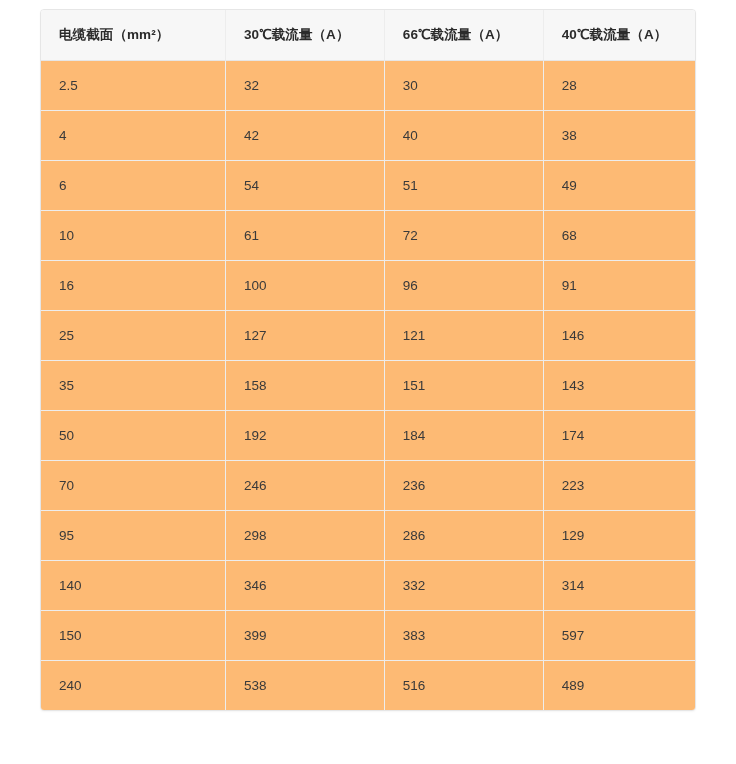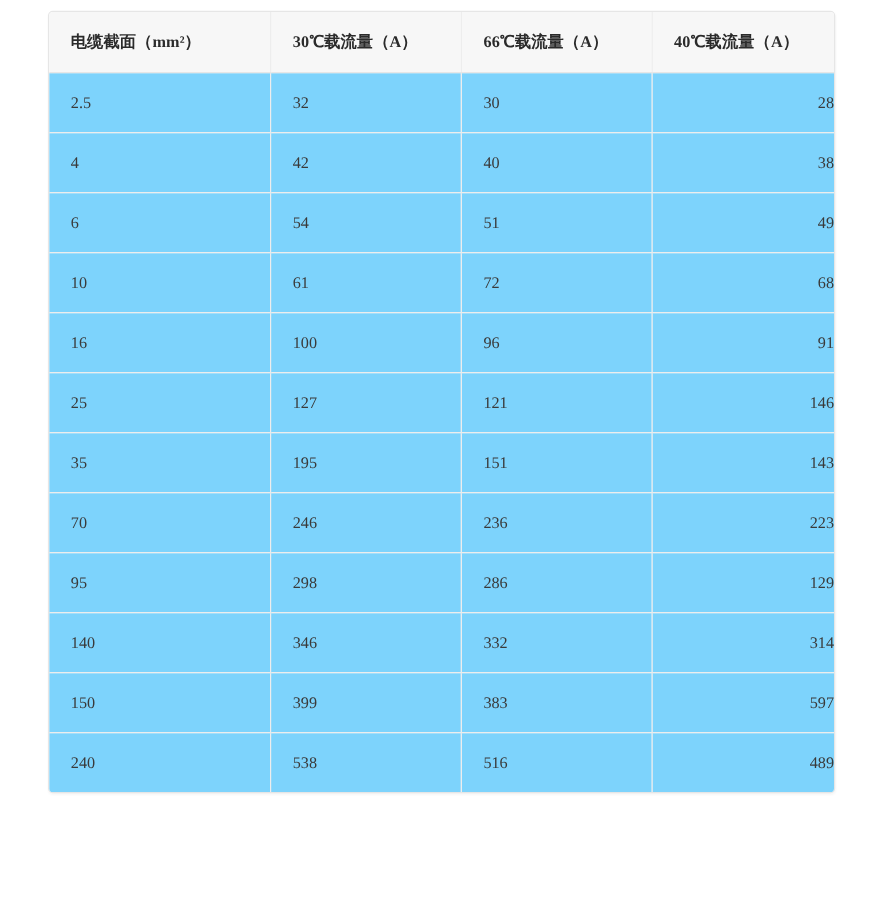--- a/index.html
+++ b/index.html
@@ -13,21 +13,20 @@
     font-family: "Liberation Sans", sans-serif;
     color: #333333;
     -webkit-font-smoothing: antialiased;
   }
   .page {
     position: relative;
     width: 736px;
     height: 764px;
     box-sizing: border-box;
     padding: 9px 40px 18px 40px;
-    font-family: Liberation Serif, serif;
   }
   .table-wrap {
     width: 656px;
     background: #ffffff;
     border: 1px solid #e6e6e6;
     border-radius: 4px;
     box-shadow: 0 1px 2px rgba(0,0,0,0.04);
     overflow: hidden;
     box-sizing: border-box;
   }
@@ -56,26 +55,25 @@
   }
   table.ampacity thead th:last-child {
     border-right: none;
   }
   table.ampacity tbody td {
     padding: 16px 0 16px 18px;
     border-bottom: 1px solid #ededed;
     border-right: 1px solid #ededed;
     color: #3a3a3a;
     font-size: 13.5px;
-    background: #7dd3fc;
+    background: #fdba74;
     height: 17px;
   }
   table.ampacity tbody td:last-child {
     border-right: none;
-    text-align: right;
   }
   table.ampacity tbody tr:last-child td {
     border-bottom: none;
   }
 </style>
 </head>
 <body>
 
 <div class="page">
   <div class="table-wrap">
@@ -126,23 +124,29 @@
           <td>91</td>
         </tr>
         <tr>
           <td>25</td>
           <td>127</td>
           <td>121</td>
           <td>146</td>
         </tr>
         <tr>
           <td>35</td>
-          <td>195</td>
+          <td>158</td>
           <td>151</td>
           <td>143</td>
+        </tr>
+        <tr>
+          <td>50</td>
+          <td>192</td>
+          <td>184</td>
+          <td>174</td>
         </tr>
         <tr>
           <td>70</td>
           <td>246</td>
           <td>236</td>
           <td>223</td>
         </tr>
         <tr>
           <td>95</td>
           <td>298</td>

